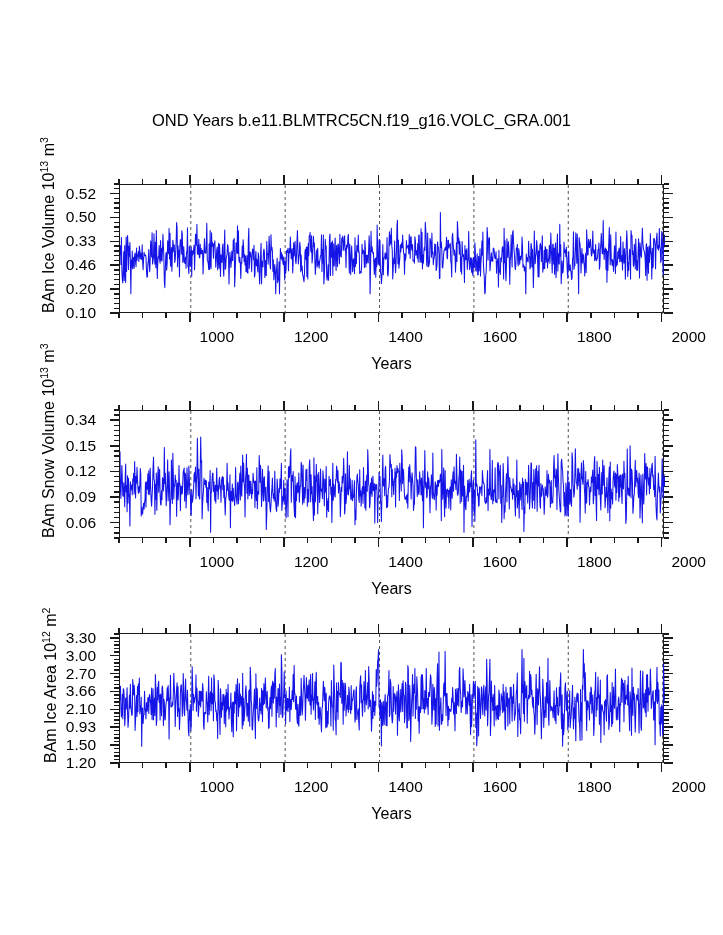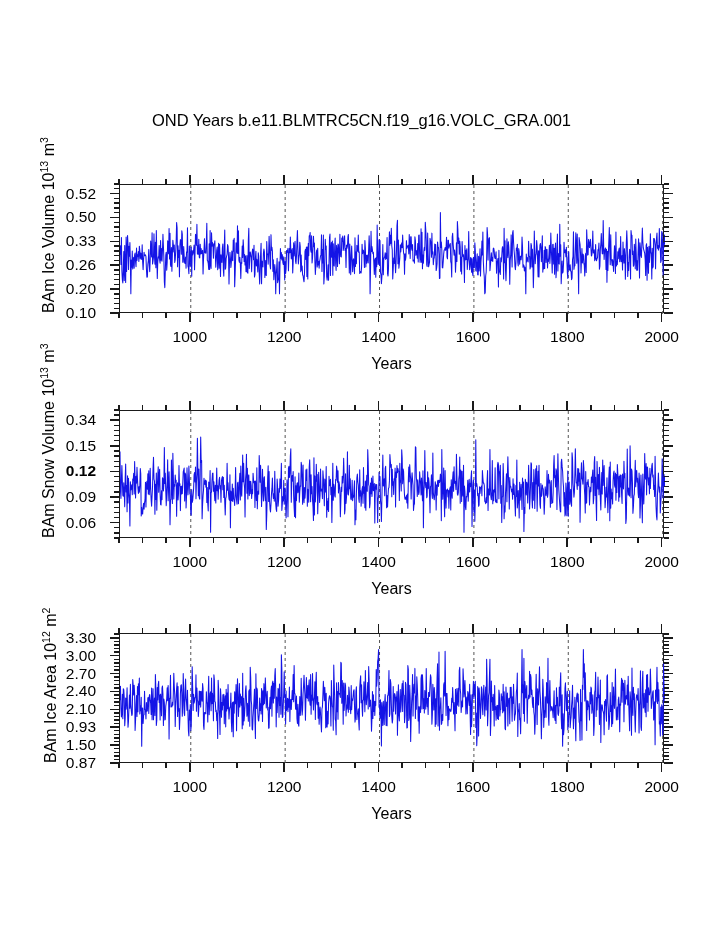--- a/index.html
+++ b/index.html
@@ -63,20 +63,21 @@
     white-space: nowrap;
     transform: translateY(-50%);
   }
   .xtick-label {
     position: absolute;
     text-align: center;
     font-size: 15.5px;
     line-height: 1;
     white-space: nowrap;
     transform: translateX(-50%);
+    margin-left: 27px;
   }
   .xaxis-title {
     position: absolute;
     text-align: center;
     font-size: 16px;
     white-space: nowrap;
     transform: translateX(-50%);
   }
 
   .yaxis-title {
@@ -176,21 +177,21 @@
         <div class="tick tick-y" style="left: 114px; top: 183.3px; width: 5px; background: rgb(26, 26, 26);"></div>
         <div class="tick tick-y" style="left: 664px; top: 183.3px; width: 5px; background: rgb(26, 26, 26);"></div>
         <div class="tick tick-y" style="left: 110px; top: 312.2px; width: 9px; height: 1.6px; background: rgb(26, 26, 26);"></div>
         <div class="tick tick-y" style="left: 664px; top: 312.2px; width: 9px; height: 1.6px; background: rgb(26, 26, 26);"></div>
         <div class="ytick-label" style="left: 40px; width: 56px; top: 313px;">0.10</div>
         <div class="tick tick-y" style="left: 110px; top: 288.311px; width: 9px; height: 1.6px; background: rgb(26, 26, 26);"></div>
         <div class="tick tick-y" style="left: 664px; top: 288.311px; width: 9px; height: 1.6px; background: rgb(26, 26, 26);"></div>
         <div class="ytick-label" style="left: 40px; width: 56px; top: 289.111px;">0.20</div>
         <div class="tick tick-y" style="left: 110px; top: 264.422px; width: 9px; height: 1.6px; background: rgb(26, 26, 26);"></div>
         <div class="tick tick-y" style="left: 664px; top: 264.422px; width: 9px; height: 1.6px; background: rgb(26, 26, 26);"></div>
-        <div class="ytick-label" style="left: 40px; width: 56px; top: 265.222px;">0.26</div>
+        <div class="ytick-label" style="left: 40px; width: 56px; top: 265.222px;">0.46</div>
         <div class="tick tick-y" style="left: 110px; top: 240.533px; width: 9px; height: 1.6px; background: rgb(26, 26, 26);"></div>
         <div class="tick tick-y" style="left: 664px; top: 240.533px; width: 9px; height: 1.6px; background: rgb(26, 26, 26);"></div>
         <div class="ytick-label" style="left: 40px; width: 56px; top: 241.333px;">0.33</div>
         <div class="tick tick-y" style="left: 110px; top: 216.644px; width: 9px; height: 1.6px; background: rgb(26, 26, 26);"></div>
         <div class="tick tick-y" style="left: 664px; top: 216.644px; width: 9px; height: 1.6px; background: rgb(26, 26, 26);"></div>
         <div class="ytick-label" style="left: 40px; width: 56px; top: 217.444px;">0.50</div>
         <div class="tick tick-y" style="left: 110px; top: 192.756px; width: 9px; height: 1.6px; background: rgb(26, 26, 26);"></div>
         <div class="tick tick-y" style="left: 664px; top: 192.756px; width: 9px; height: 1.6px; background: rgb(26, 26, 26);"></div>
         <div class="ytick-label" style="left: 40px; width: 56px; top: 193.556px;">0.52</div>
         <div class="tick tick-x" style="left: 118.3px; top: 313px; height: 5px; background: rgb(26, 26, 26);"></div>
@@ -327,21 +328,21 @@
         <div class="tick tick-y" style="left: 114px; top: 409.3px; width: 5px; background: rgb(26, 26, 26);"></div>
         <div class="tick tick-y" style="left: 664px; top: 409.3px; width: 5px; background: rgb(26, 26, 26);"></div>
         <div class="tick tick-y" style="left: 110px; top: 521.84px; width: 9px; height: 1.6px; background: rgb(26, 26, 26);"></div>
         <div class="tick tick-y" style="left: 664px; top: 521.84px; width: 9px; height: 1.6px; background: rgb(26, 26, 26);"></div>
         <div class="ytick-label" style="left: 40px; width: 56px; top: 522.64px;">0.06</div>
         <div class="tick tick-y" style="left: 110px; top: 496.24px; width: 9px; height: 1.6px; background: rgb(26, 26, 26);"></div>
         <div class="tick tick-y" style="left: 664px; top: 496.24px; width: 9px; height: 1.6px; background: rgb(26, 26, 26);"></div>
         <div class="ytick-label" style="left: 40px; width: 56px; top: 497.04px;">0.09</div>
         <div class="tick tick-y" style="left: 110px; top: 470.64px; width: 9px; height: 1.6px; background: rgb(26, 26, 26);"></div>
         <div class="tick tick-y" style="left: 664px; top: 470.64px; width: 9px; height: 1.6px; background: rgb(26, 26, 26);"></div>
-        <div class="ytick-label" style="left: 40px; width: 56px; top: 471.44px; font-weight: bold;">0.12</div>
+        <div class="ytick-label" style="left: 40px; width: 56px; top: 471.44px;">0.12</div>
         <div class="tick tick-y" style="left: 110px; top: 445.04px; width: 9px; height: 1.6px; background: rgb(26, 26, 26);"></div>
         <div class="tick tick-y" style="left: 664px; top: 445.04px; width: 9px; height: 1.6px; background: rgb(26, 26, 26);"></div>
         <div class="ytick-label" style="left: 40px; width: 56px; top: 445.84px;">0.15</div>
         <div class="tick tick-y" style="left: 110px; top: 419.44px; width: 9px; height: 1.6px; background: rgb(26, 26, 26);"></div>
         <div class="tick tick-y" style="left: 664px; top: 419.44px; width: 9px; height: 1.6px; background: rgb(26, 26, 26);"></div>
         <div class="ytick-label" style="left: 40px; width: 56px; top: 420.24px;">0.34</div>
         <div class="tick tick-x" style="left: 118.3px; top: 538px; height: 5px; background: rgb(26, 26, 26);"></div>
         <div class="tick tick-x" style="left: 118.3px; top: 405px; height: 5px; background: rgb(26, 26, 26);"></div>
         <div class="tick tick-x" style="left: 141.893px; top: 538px; height: 5px; background: rgb(26, 26, 26);"></div>
         <div class="tick tick-x" style="left: 141.893px; top: 405px; height: 5px; background: rgb(26, 26, 26);"></div>
@@ -491,33 +492,33 @@
         <div class="tick tick-y" style="left: 114px; top: 644.227px; width: 5px; background: rgb(26, 26, 26);"></div>
         <div class="tick tick-y" style="left: 664px; top: 644.227px; width: 5px; background: rgb(26, 26, 26);"></div>
         <div class="tick tick-y" style="left: 114px; top: 640.649px; width: 5px; background: rgb(26, 26, 26);"></div>
         <div class="tick tick-y" style="left: 664px; top: 640.649px; width: 5px; background: rgb(26, 26, 26);"></div>
         <div class="tick tick-y" style="left: 114px; top: 637.071px; width: 5px; background: rgb(26, 26, 26);"></div>
         <div class="tick tick-y" style="left: 664px; top: 637.071px; width: 5px; background: rgb(26, 26, 26);"></div>
         <div class="tick tick-y" style="left: 114px; top: 633.493px; width: 5px; background: rgb(26, 26, 26);"></div>
         <div class="tick tick-y" style="left: 664px; top: 633.493px; width: 5px; background: rgb(26, 26, 26);"></div>
         <div class="tick tick-y" style="left: 110px; top: 762.2px; width: 9px; height: 1.6px; background: rgb(26, 26, 26);"></div>
         <div class="tick tick-y" style="left: 664px; top: 762.2px; width: 9px; height: 1.6px; background: rgb(26, 26, 26);"></div>
-        <div class="ytick-label" style="left: 40px; width: 56px; top: 763px;">0.87</div>
+        <div class="ytick-label" style="left: 40px; width: 56px; top: 763px;">1.20</div>
         <div class="tick tick-y" style="left: 110px; top: 744.31px; width: 9px; height: 1.6px; background: rgb(26, 26, 26);"></div>
         <div class="tick tick-y" style="left: 664px; top: 744.31px; width: 9px; height: 1.6px; background: rgb(26, 26, 26);"></div>
         <div class="ytick-label" style="left: 40px; width: 56px; top: 745.11px;">1.50</div>
         <div class="tick tick-y" style="left: 110px; top: 726.42px; width: 9px; height: 1.6px; background: rgb(26, 26, 26);"></div>
         <div class="tick tick-y" style="left: 664px; top: 726.42px; width: 9px; height: 1.6px; background: rgb(26, 26, 26);"></div>
         <div class="ytick-label" style="left: 40px; width: 56px; top: 727.22px;">0.93</div>
         <div class="tick tick-y" style="left: 110px; top: 708.53px; width: 9px; height: 1.6px; background: rgb(26, 26, 26);"></div>
         <div class="tick tick-y" style="left: 664px; top: 708.53px; width: 9px; height: 1.6px; background: rgb(26, 26, 26);"></div>
         <div class="ytick-label" style="left: 40px; width: 56px; top: 709.33px;">2.10</div>
         <div class="tick tick-y" style="left: 110px; top: 690.64px; width: 9px; height: 1.6px; background: rgb(26, 26, 26);"></div>
         <div class="tick tick-y" style="left: 664px; top: 690.64px; width: 9px; height: 1.6px; background: rgb(26, 26, 26);"></div>
-        <div class="ytick-label" style="left: 40px; width: 56px; top: 691.44px;">2.40</div>
+        <div class="ytick-label" style="left: 40px; width: 56px; top: 691.44px;">3.66</div>
         <div class="tick tick-y" style="left: 110px; top: 672.75px; width: 9px; height: 1.6px; background: rgb(26, 26, 26);"></div>
         <div class="tick tick-y" style="left: 664px; top: 672.75px; width: 9px; height: 1.6px; background: rgb(26, 26, 26);"></div>
         <div class="ytick-label" style="left: 40px; width: 56px; top: 673.55px;">2.70</div>
         <div class="tick tick-y" style="left: 110px; top: 654.861px; width: 9px; height: 1.6px; background: rgb(26, 26, 26);"></div>
         <div class="tick tick-y" style="left: 664px; top: 654.861px; width: 9px; height: 1.6px; background: rgb(26, 26, 26);"></div>
         <div class="ytick-label" style="left: 40px; width: 56px; top: 655.661px;">3.00</div>
         <div class="tick tick-y" style="left: 110px; top: 636.971px; width: 9px; height: 1.6px; background: rgb(26, 26, 26);"></div>
         <div class="tick tick-y" style="left: 664px; top: 636.971px; width: 9px; height: 1.6px; background: rgb(26, 26, 26);"></div>
         <div class="ytick-label" style="left: 40px; width: 56px; top: 637.771px;">3.30</div>
         <div class="tick tick-x" style="left: 118.3px; top: 763px; height: 5px; background: rgb(26, 26, 26);"></div>

